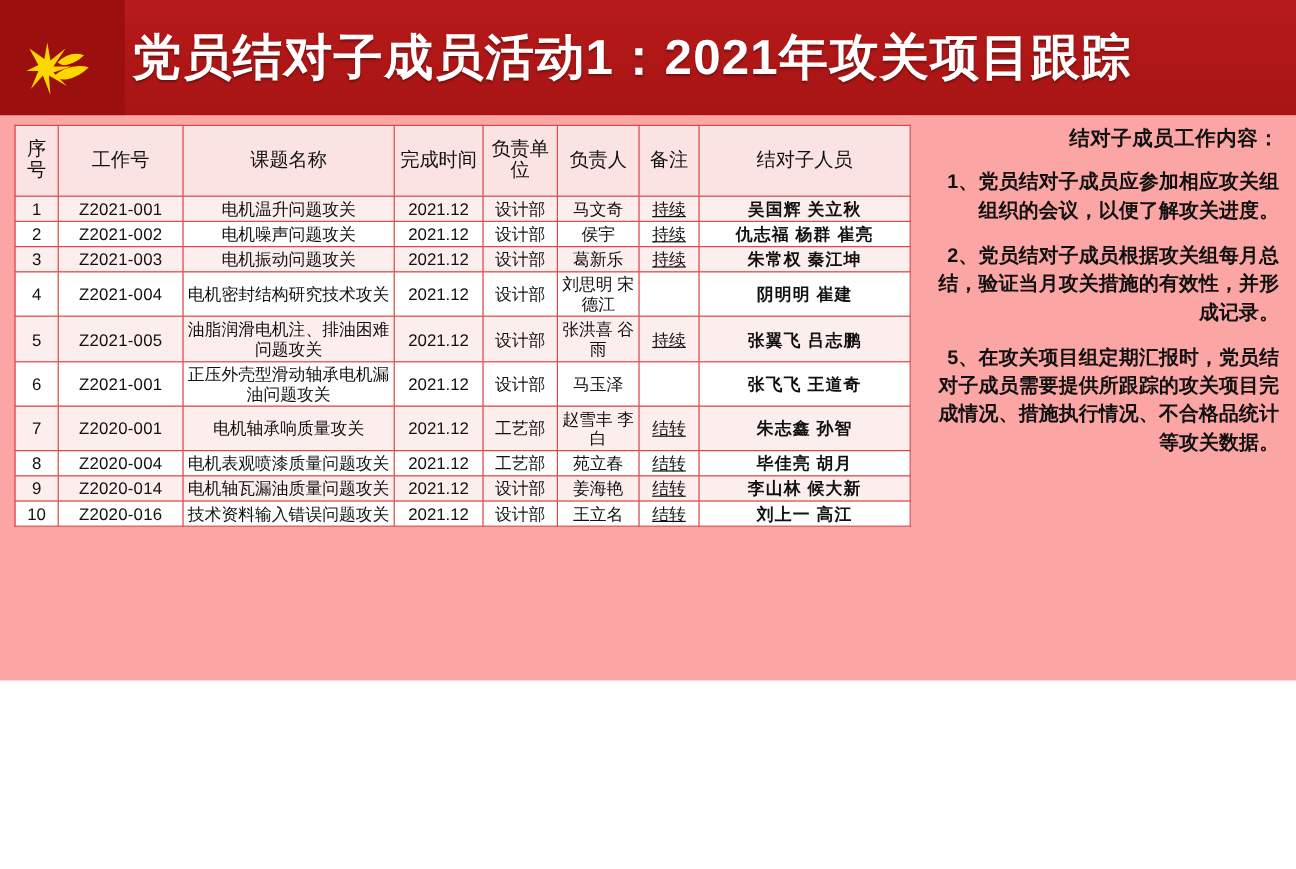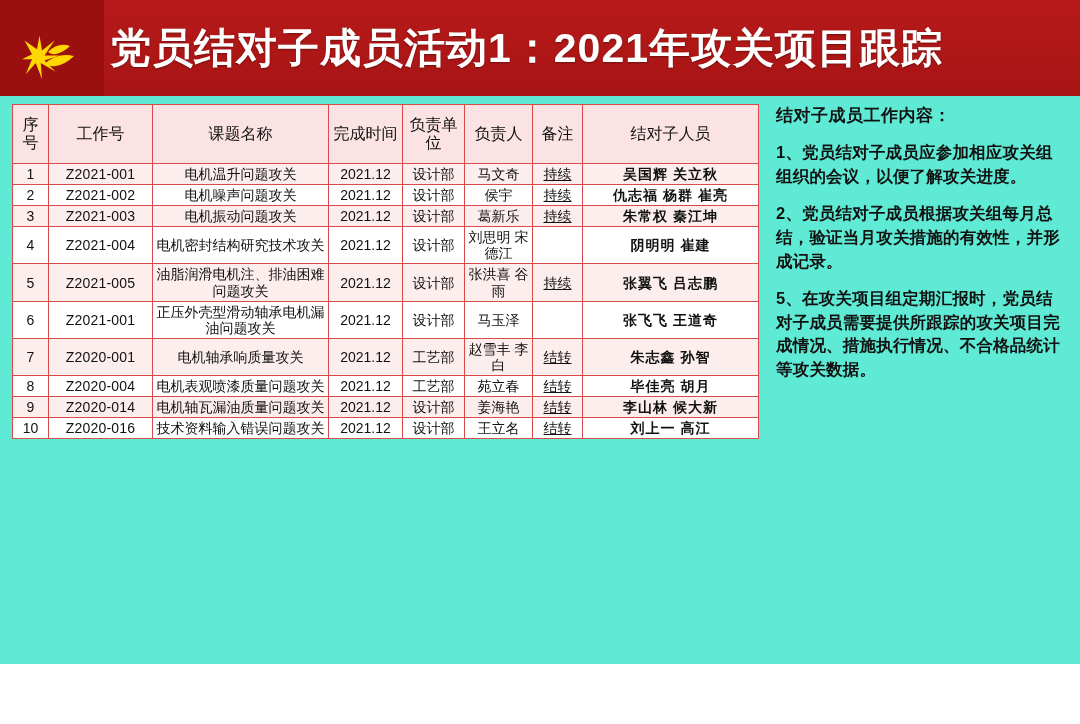--- a/index.html
+++ b/index.html
@@ -9,22 +9,22 @@
   body {
     width: 1080px;
     height: 724px;
     background: #ffffff;
     font-family: "Liberation Sans", sans-serif;
     overflow: hidden;
   }
   .page {
     position: relative;
     width: 1080px;
-    height: 664px;
-    background: #5eead4;
+    height: 567px;
+    background: #fca5a5;
   }
 
   
   .header {
     position: relative;
     height: 96px;
     background: #b81b1b;
     background: linear-gradient(180deg, #b71a1a 0%, #a81414 100%);
     display: flex;
     align-items: center;
@@ -113,20 +113,21 @@
   col.w-pair { width: 176px; }
 
   .th-idx { line-height: 1.05; }
 
   
   .notes {
     flex: 1;
     padding-left: 18px;
     padding-right: 4px;
     box-sizing: border-box;
+    text-align: right;
   }
   .notes-title {
     font-size: 17px;
     font-weight: bold;
     color: #111111;
     margin-bottom: 14px;
     letter-spacing: 0.5px;
   }
   .note-item {
     font-size: 16.5px;

